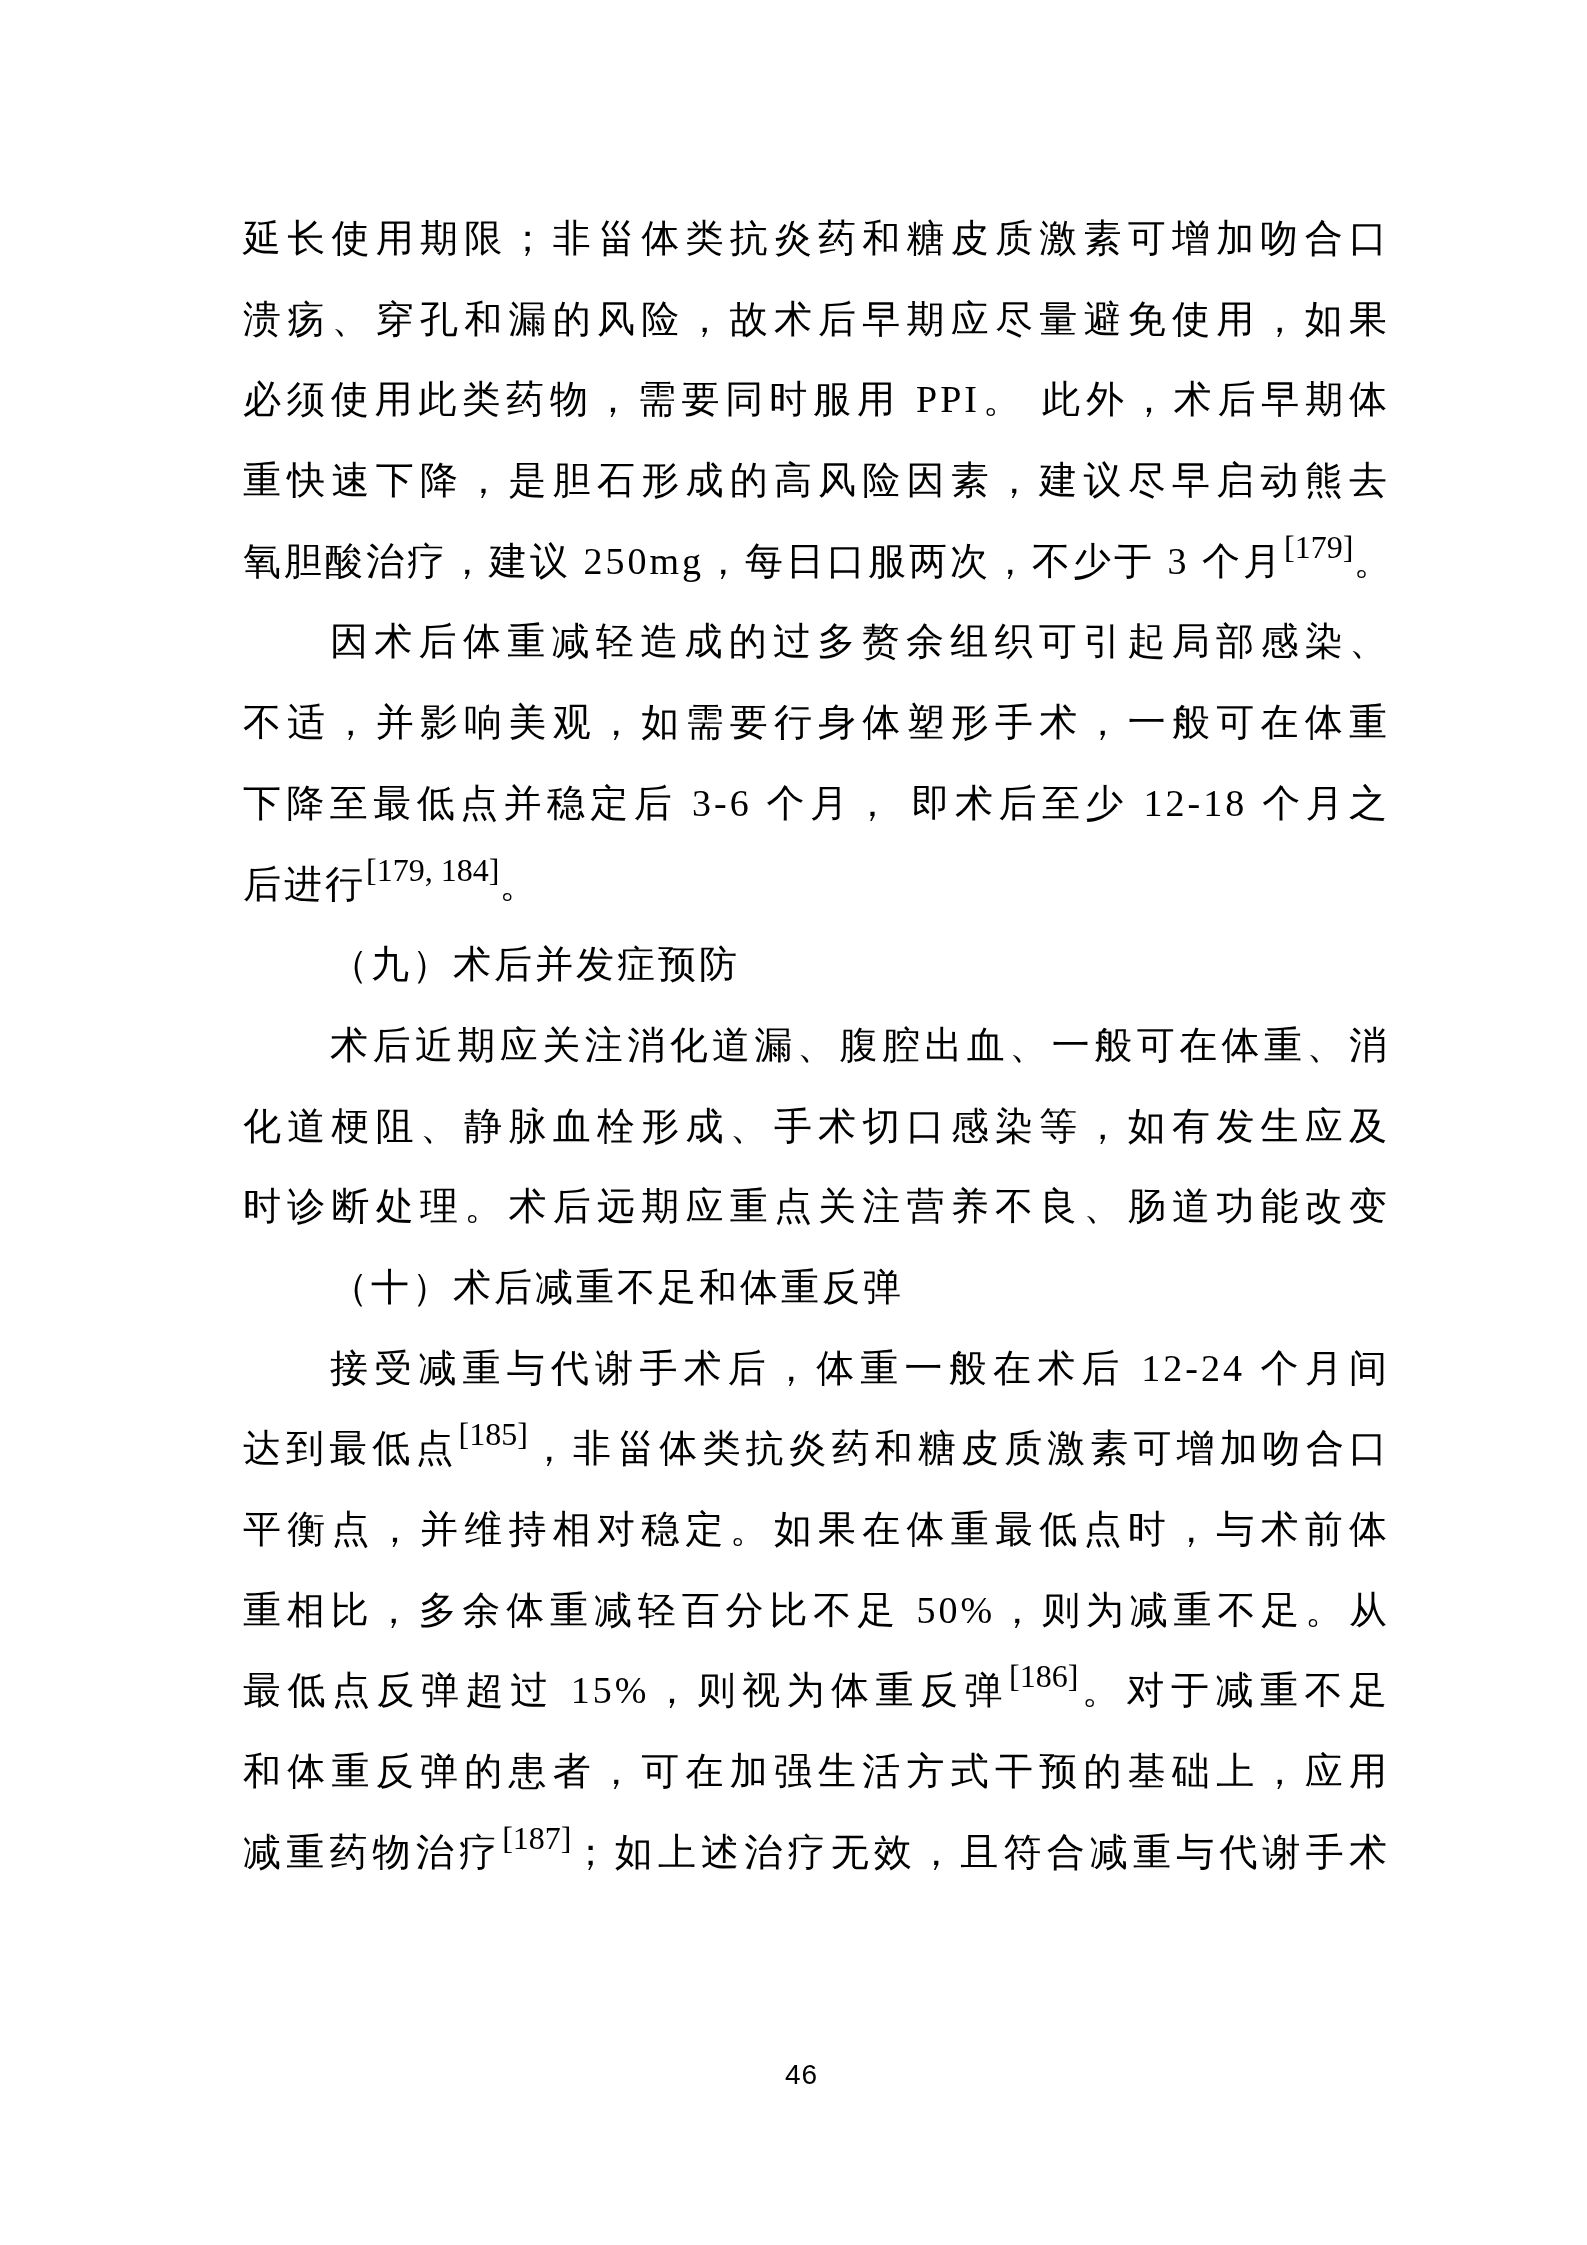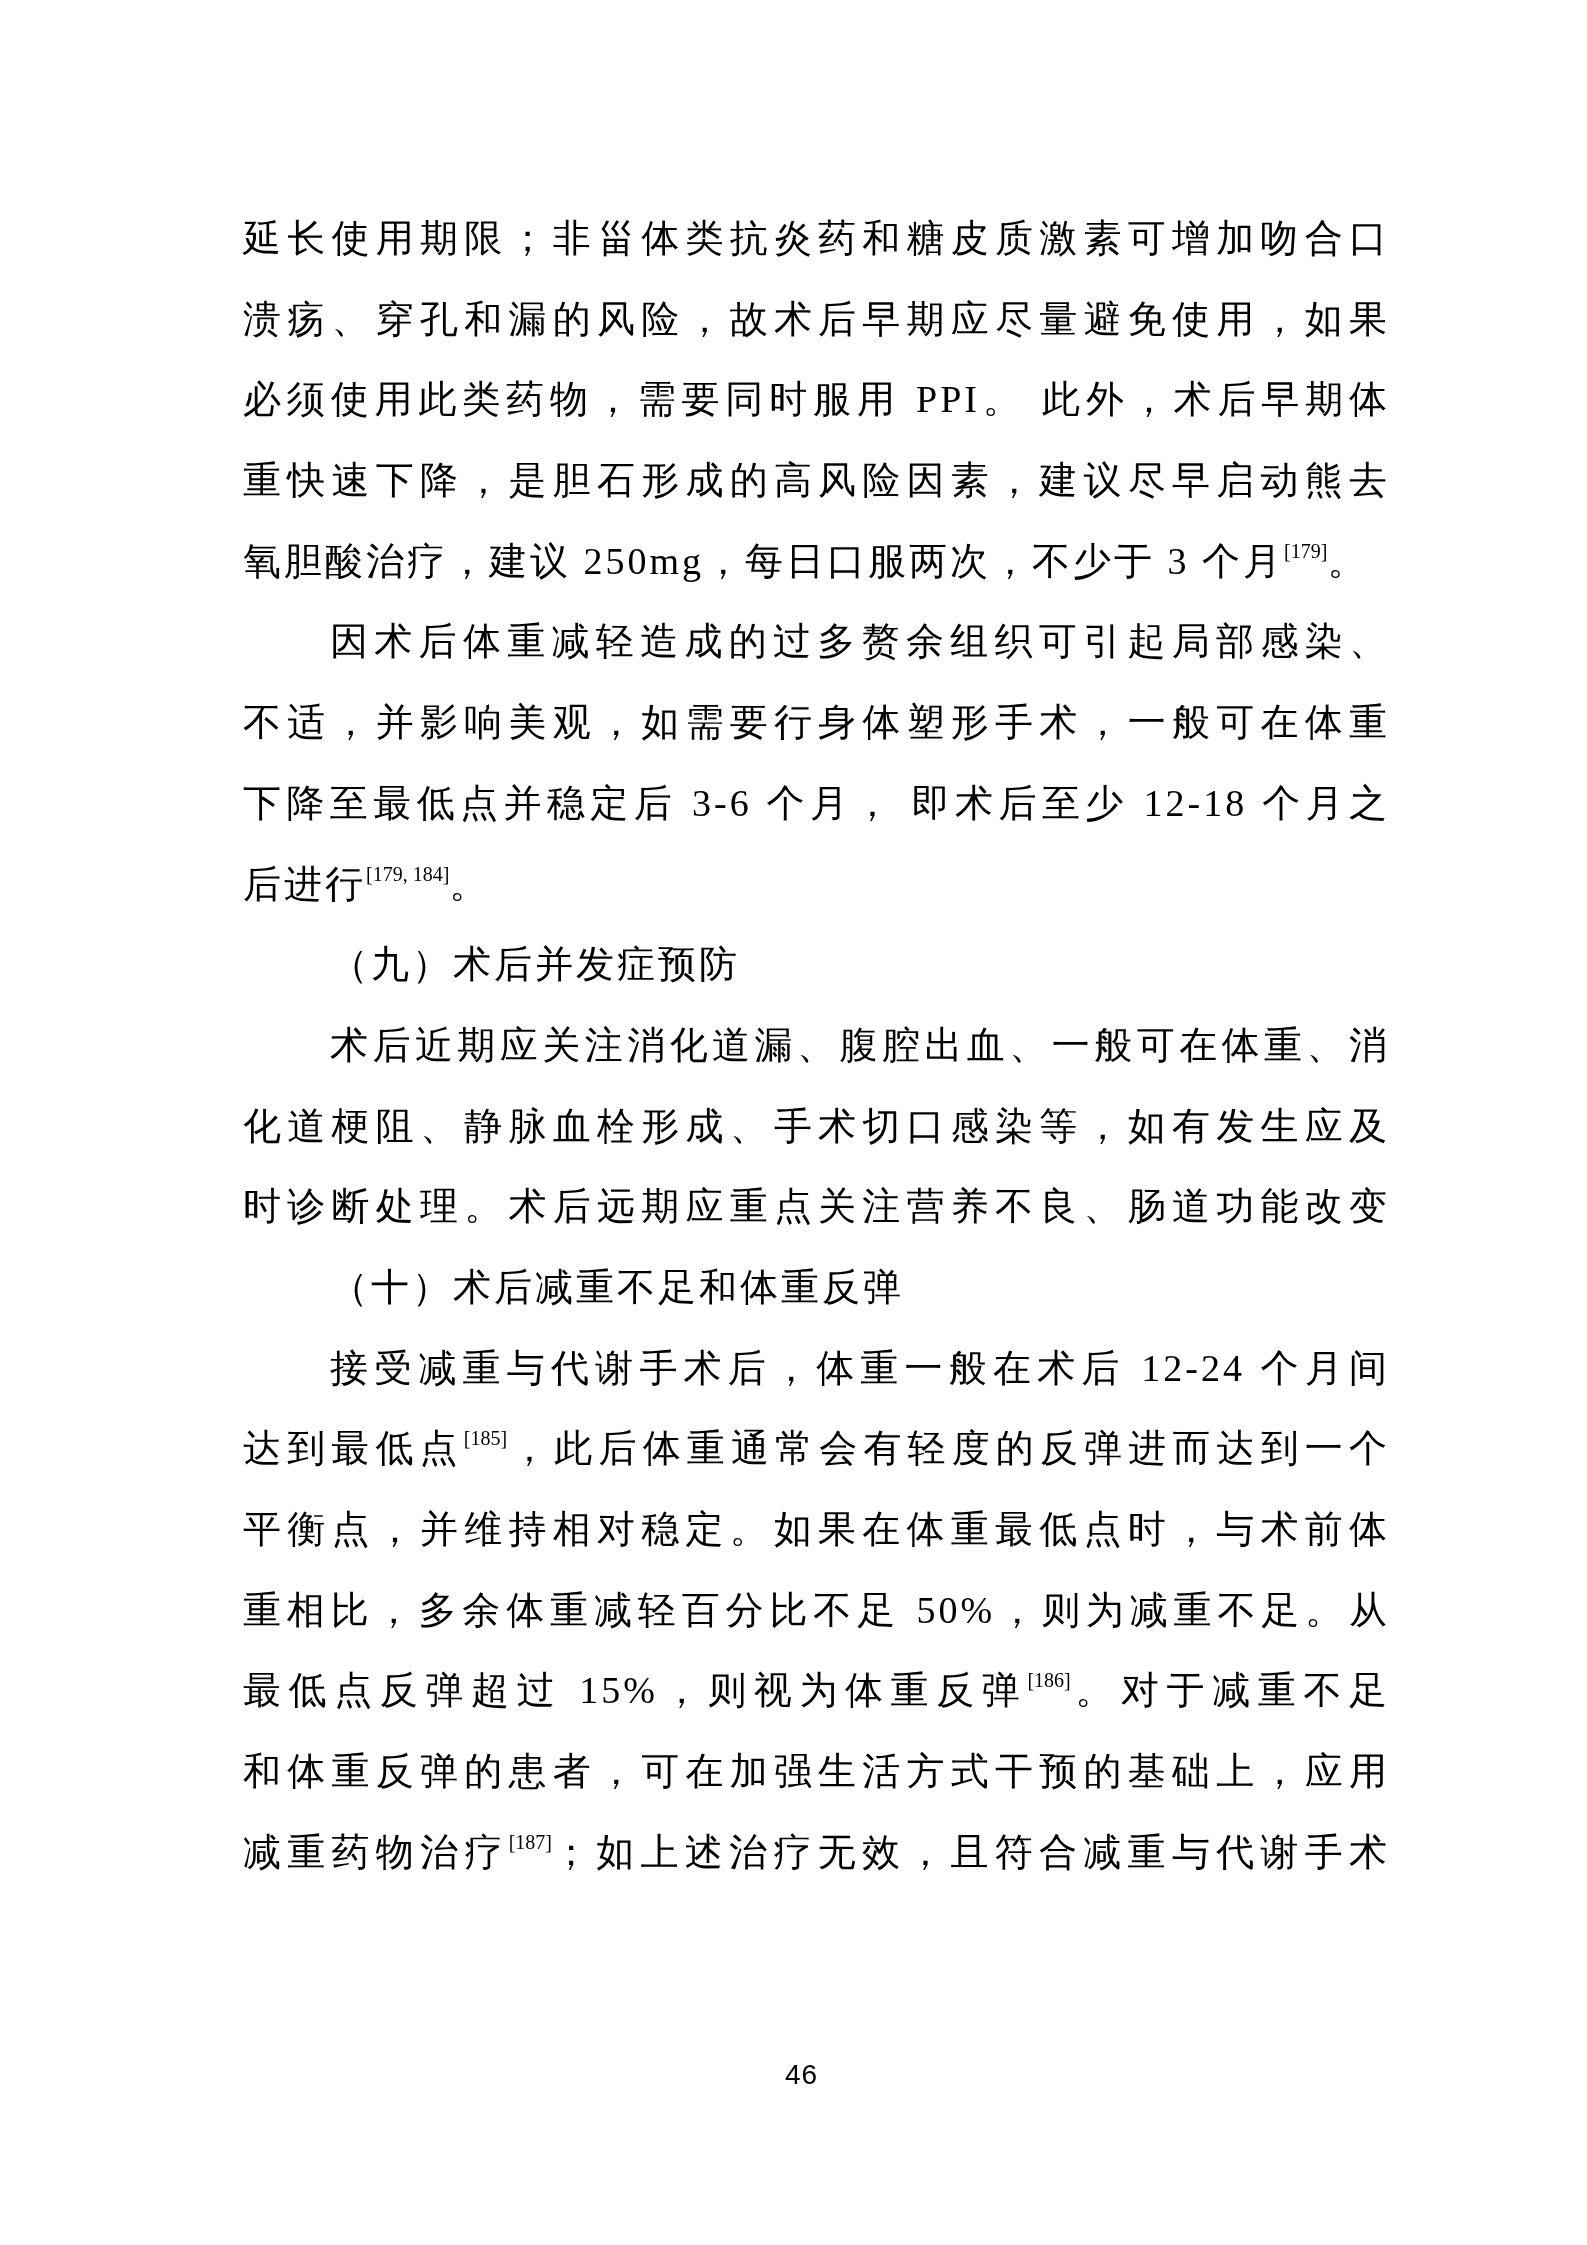--- a/index.html
+++ b/index.html
@@ -37,21 +37,21 @@
     text-align-last: left;
     white-space: nowrap;
   }
   .line.heading {
     font-weight: normal;
   }
   .line.indent {
     text-indent: 87px;
   }
   .line sup {
-    font-size: 20px;
+    font-size: 32px;
     letter-spacing: 0;
     line-height: 0;
     vertical-align: 16px;
   }
   .page-number {
     position: absolute;
     top: 2058px;
     left: 8px;
     width: 100%;
     height: 34px;
@@ -76,21 +76,21 @@
       <div class="line just indent"><span>因术后体重减轻造成的过多赘余组织可引起局部感染、</span></div>
       <div class="line just"><span>不适，并影响美观，如需要行身体塑形手术，一般可在体重</span></div>
       <div class="line just"><span>下降至最低点并稳定后 3-6 个月， 即术后至少 12-18 个月之</span></div>
       <div class="line end"><span>后进行</span><sup>[179, 184]</sup><span>。</span></div>
       <div class="line heading indent"><span>（九）术后并发症预防</span></div>
       <div class="line just indent"><span>术后近期应关注消化道漏、腹腔出血、一般可在体重、消</span></div>
       <div class="line just"><span>化道梗阻、静脉血栓形成、手术切口感染等，如有发生应及</span></div>
       <div class="line just"><span>时诊断处理。术后远期应重点关注营养不良、肠道功能改变</span></div>
       <div class="line heading indent"><span>（十）术后减重不足和体重反弹</span></div>
       <div class="line just indent"><span>接受减重与代谢手术后，体重一般在术后 12-24 个月间</span></div>
-      <div class="line just"><span>达到最低点</span><sup>[185]</sup><span>，此后体重通常会有轻度的反弹进而达到一个</span></div>
+      <div class="line just"><span>达到最低点</span><sup>[185]</sup><span>，非甾体类抗炎药和糖皮质激素可增加吻合口</span></div>
       <div class="line just"><span>平衡点，并维持相对稳定。如果在体重最低点时，与术前体</span></div>
       <div class="line just"><span>重相比，多余体重减轻百分比不足 50%，则为减重不足。从</span></div>
       <div class="line just"><span>最低点反弹超过 15%，则视为体重反弹</span><sup>[186]</sup><span>。对于减重不足</span></div>
       <div class="line just"><span>和体重反弹的患者，可在加强生活方式干预的基础上，应用</span></div>
       <div class="line just"><span>减重药物治疗</span><sup>[187]</sup><span>；如上述治疗无效，且符合减重与代谢手术</span></div>
     </div>
   <div class="page-number">46</div>
 </div>
 
 </body></html>

